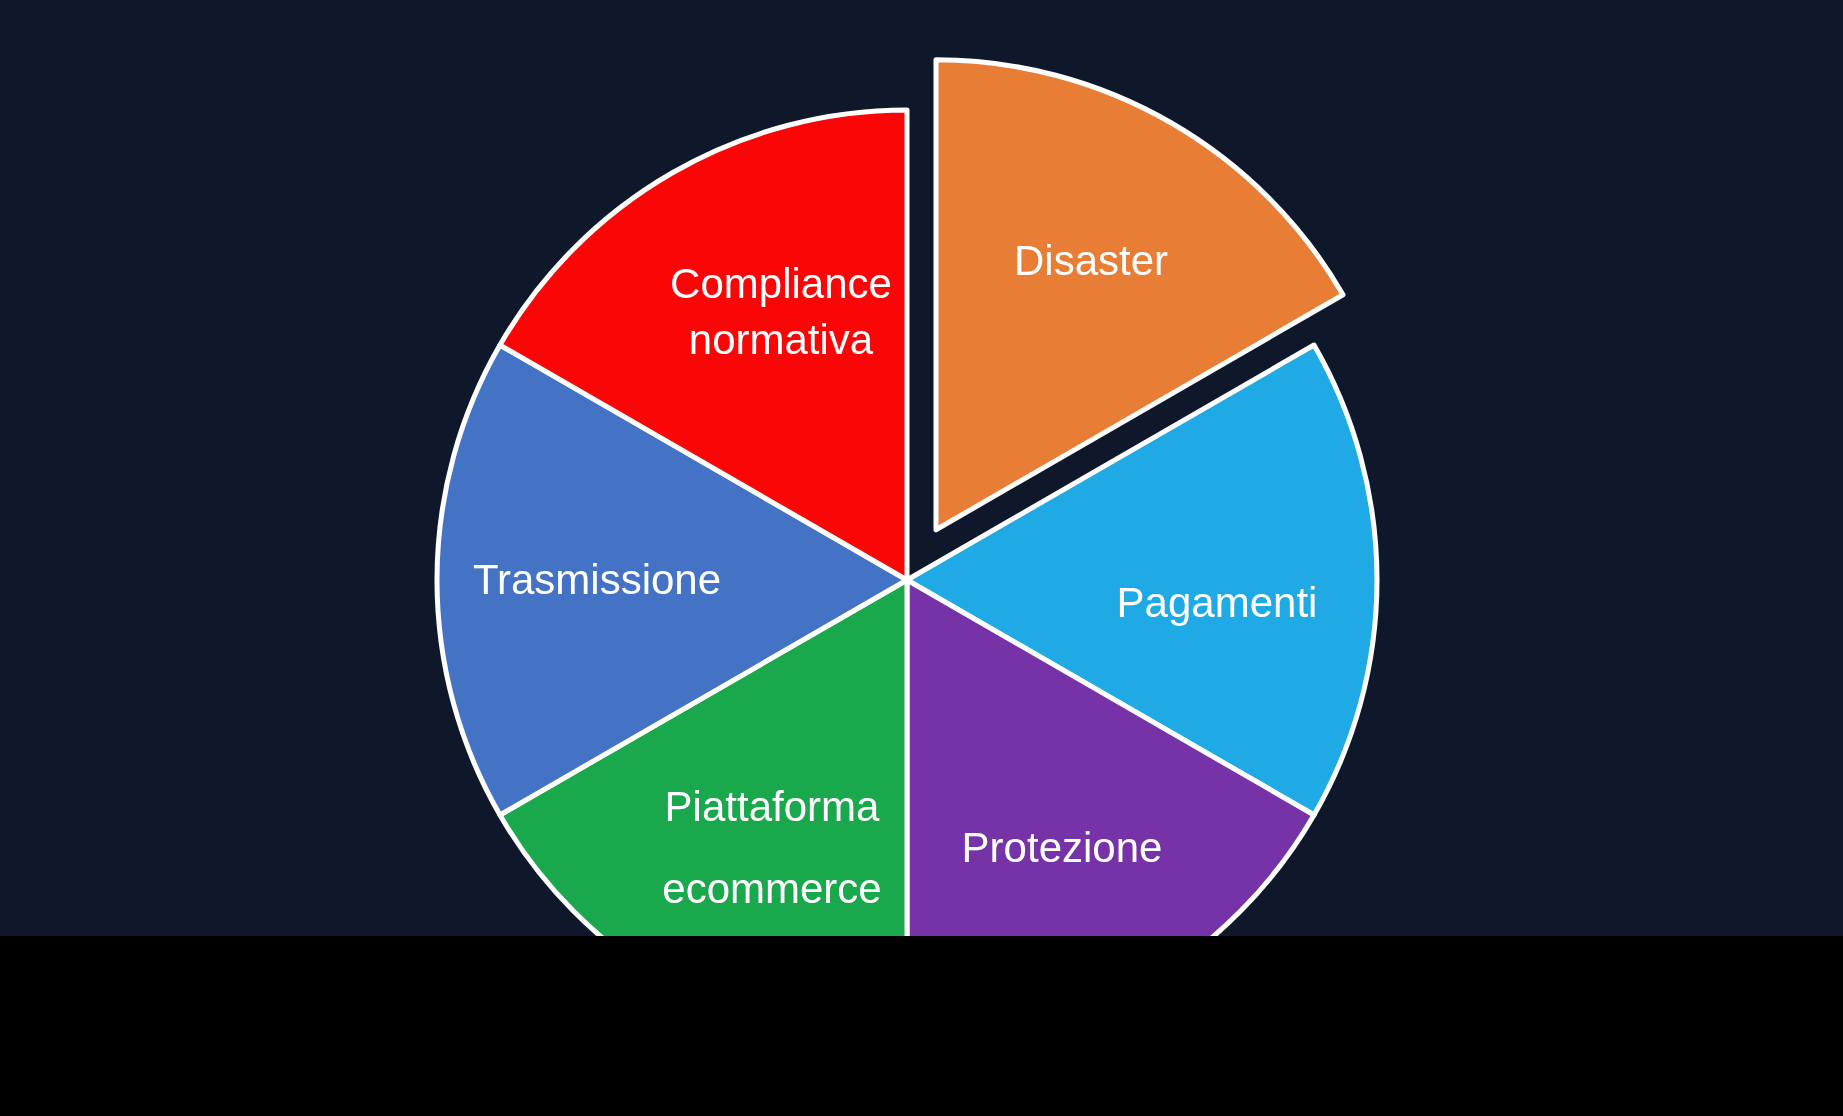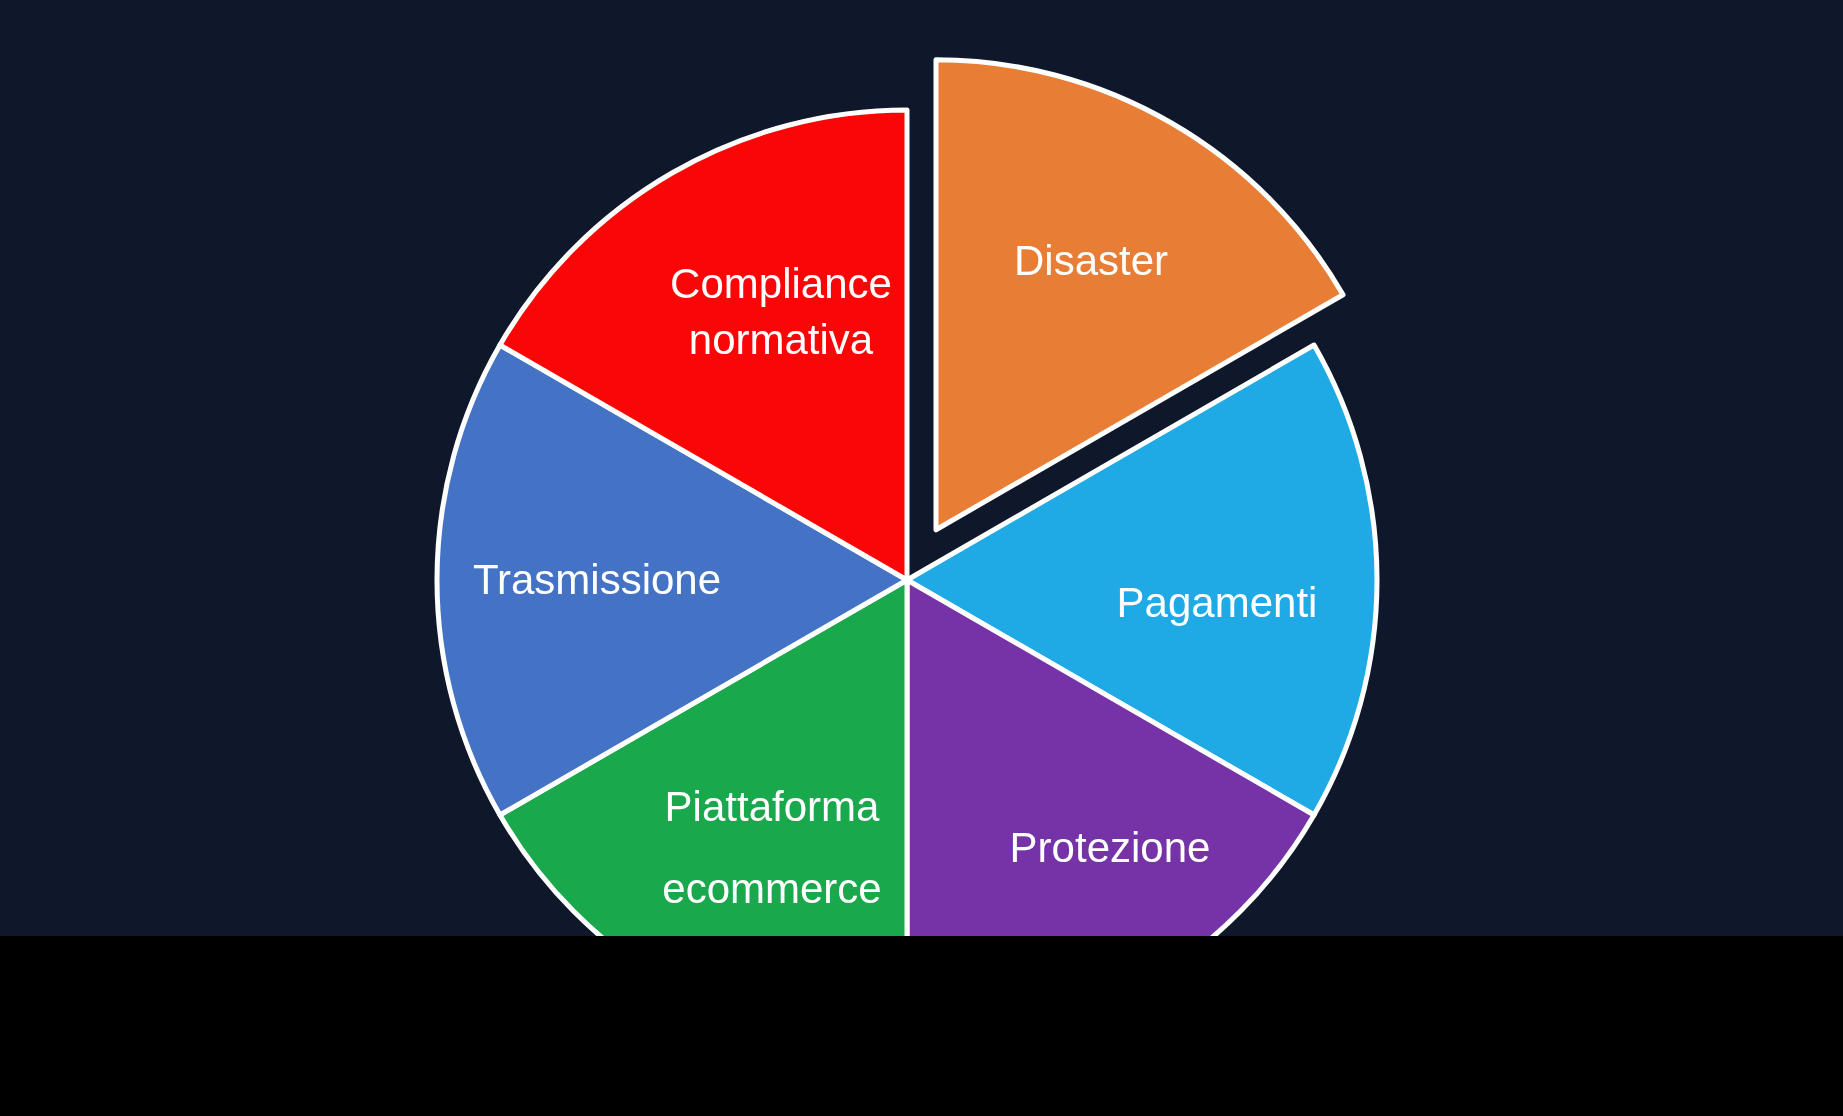--- a/index.html
+++ b/index.html
@@ -52,21 +52,21 @@
     </svg>
 
   <div class="slice-label" style="left: 1091px; top: 261.303px; color: rgb(255, 255, 255);">
     <span>Disaster</span>
   </div>
 
   <div class="slice-label" style="left: 1217px; top: 580px; color: rgb(255, 255, 255); margin-top: 23px;">
     <span>Pagamenti</span>
   </div>
 
-  <div class="slice-label" style="left: 1062px; top: 848.468px; color: rgb(255, 255, 255); margin-left: 48px;">
+  <div class="slice-label" style="left: 1062px; top: 848.468px; color: rgb(255, 255, 255);">
     <span>Protezione</span>
   </div>
 
   <div class="slice-label gap-lg" style="left: 752px; top: 848.468px; color: rgb(255, 255, 255);">
     <span>Piattaforma</span>
     <span>ecommerce</span>
   </div>
 
   <div class="slice-label" style="left: 597px; top: 580px; color: rgb(255, 255, 255);">
     <span>Trasmissione</span>

